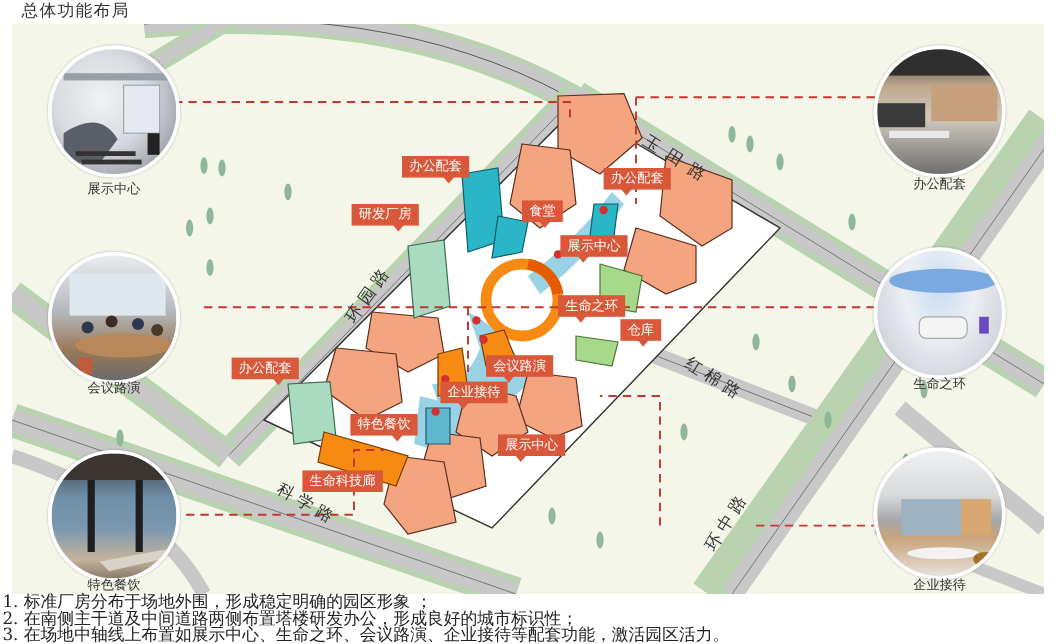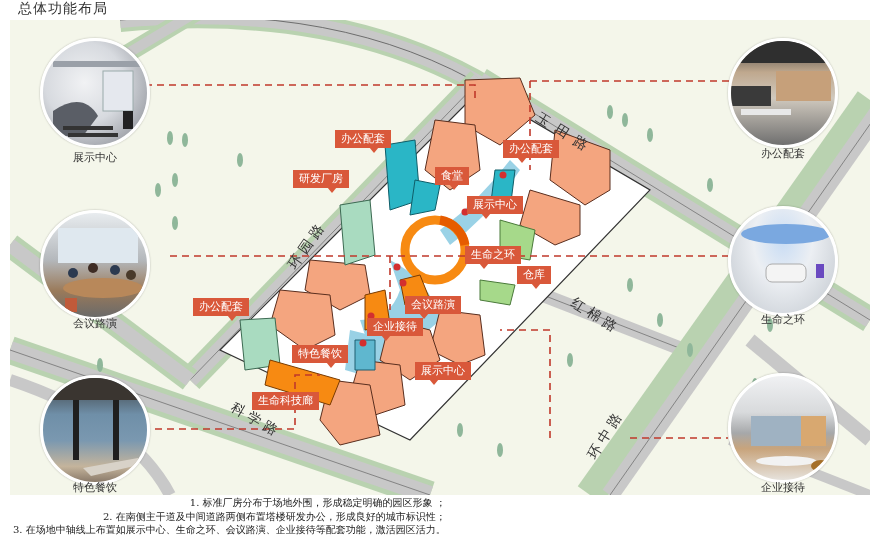--- a/index.html
+++ b/index.html
@@ -1,21 +1,21 @@
 <!DOCTYPE html>
 <html><head>
 <meta charset="utf-8">
 <style>
   * { box-sizing: border-box; margin: 0; padding: 0; }
   html, body { width: 880px; height: 537px; background: #ffffff; overflow: hidden; }
   body { font-family: "DejaVu Serif", "Liberation Serif", serif; position: relative; }
   .title { position: absolute; left: 18px; top: 0px; font-size: 14px; color: #333; font-family: "DejaVu Sans", "Liberation Sans", sans-serif; letter-spacing: 1px; }
   .map { position: absolute; left: 10px; top: 20px; width: 860px; height: 475px; background: #f4f6ea; overflow: hidden; }
   .map svg { position: absolute; left: 0; top: 0; }
-  .notes { position: absolute; left: 13px; top: 496px; font-size: 10px; line-height: 13.5px; color: #222; text-align: right; }
+  .notes { position: absolute; left: 2px; top: 496px; font-size: 14px; line-height: 13.5px; color: #222; }
   .notes div { white-space: nowrap; }
   .callout { position: absolute; background: #d9583a; color: #fff; font-size: 11px; padding: 2px 6px; white-space: nowrap; line-height: 14px; }
   .callout::after { content: ""; position: absolute; bottom: -5px; width: 0; height: 0; border-left: 5px solid transparent; border-right: 5px solid transparent; border-top: 6px solid #d9583a; }
   .callout.tail-left::after { left: 14px; }
   .callout.tail-right::after { right: 12px; }
   .callout.tail-none::after { display: none; }
   .photo { position: absolute; width: 110px; height: 110px; border-radius: 50%; border: 3px solid #fff; box-shadow: 0 0 2px rgba(0,0,0,0.3); overflow: hidden; }
   .photo-caption { position: absolute; width: 110px; text-align: center; font-size: 11px; color: #333; }
 </style>
 </head>

